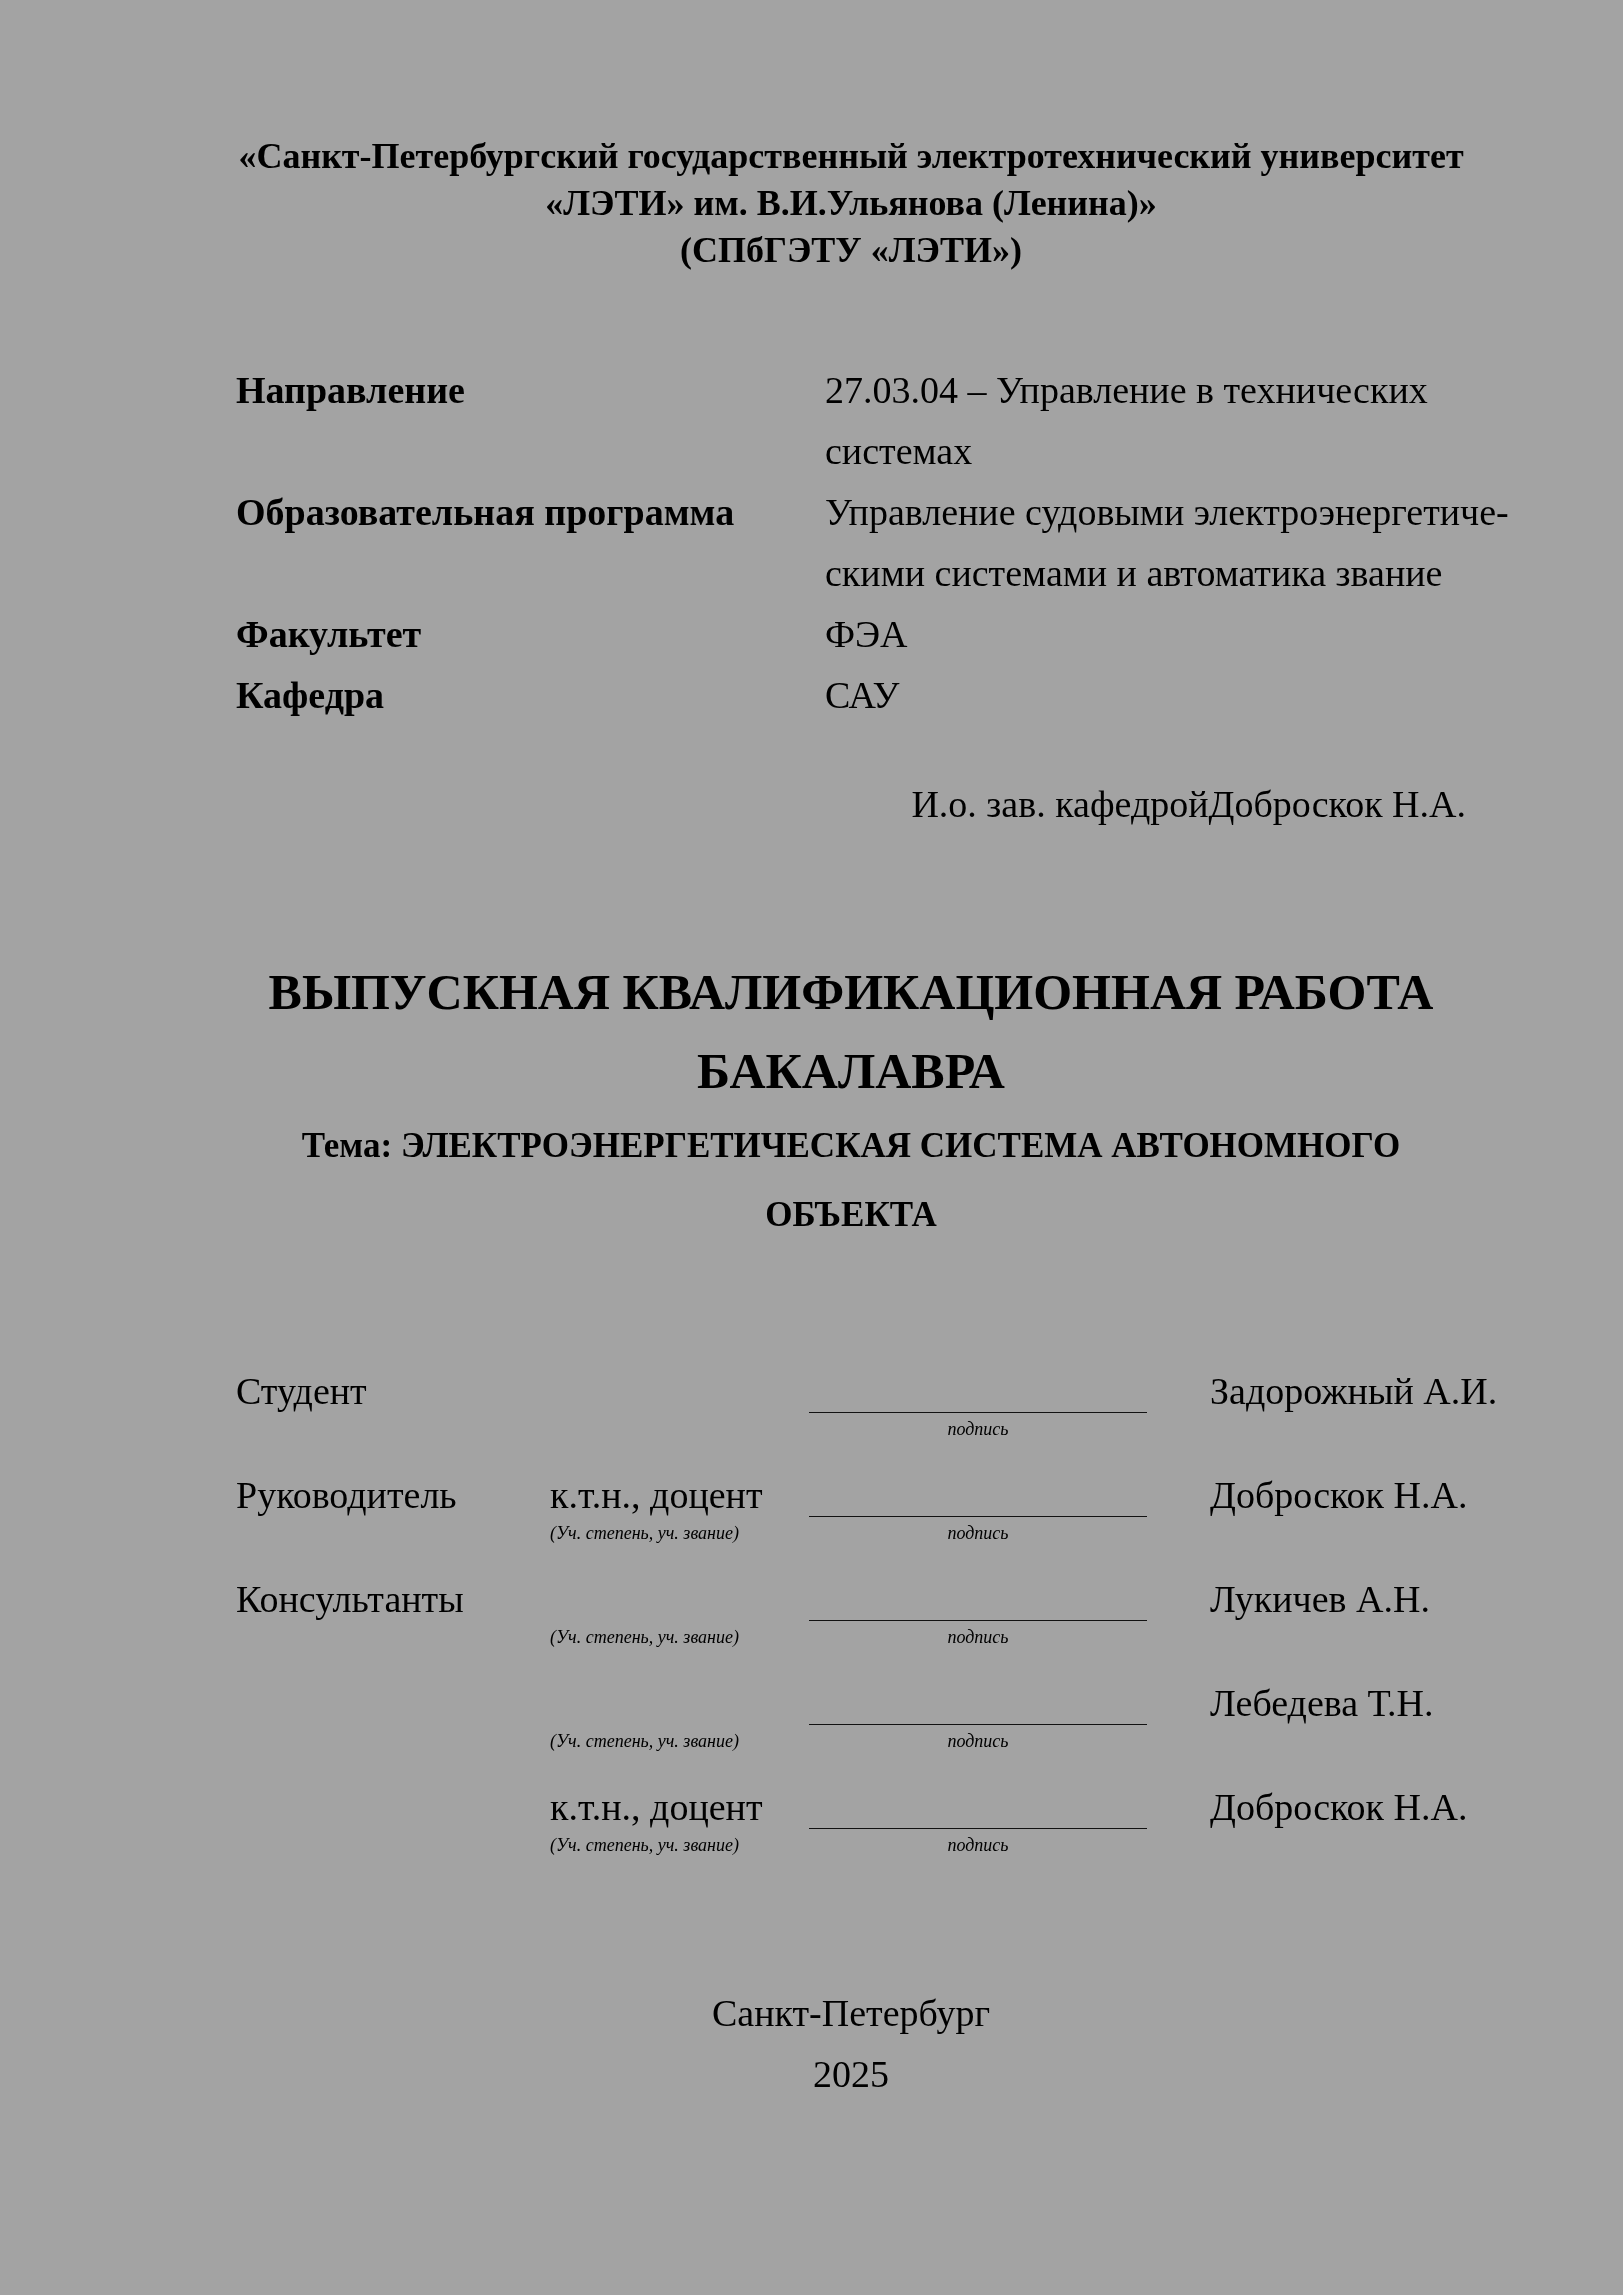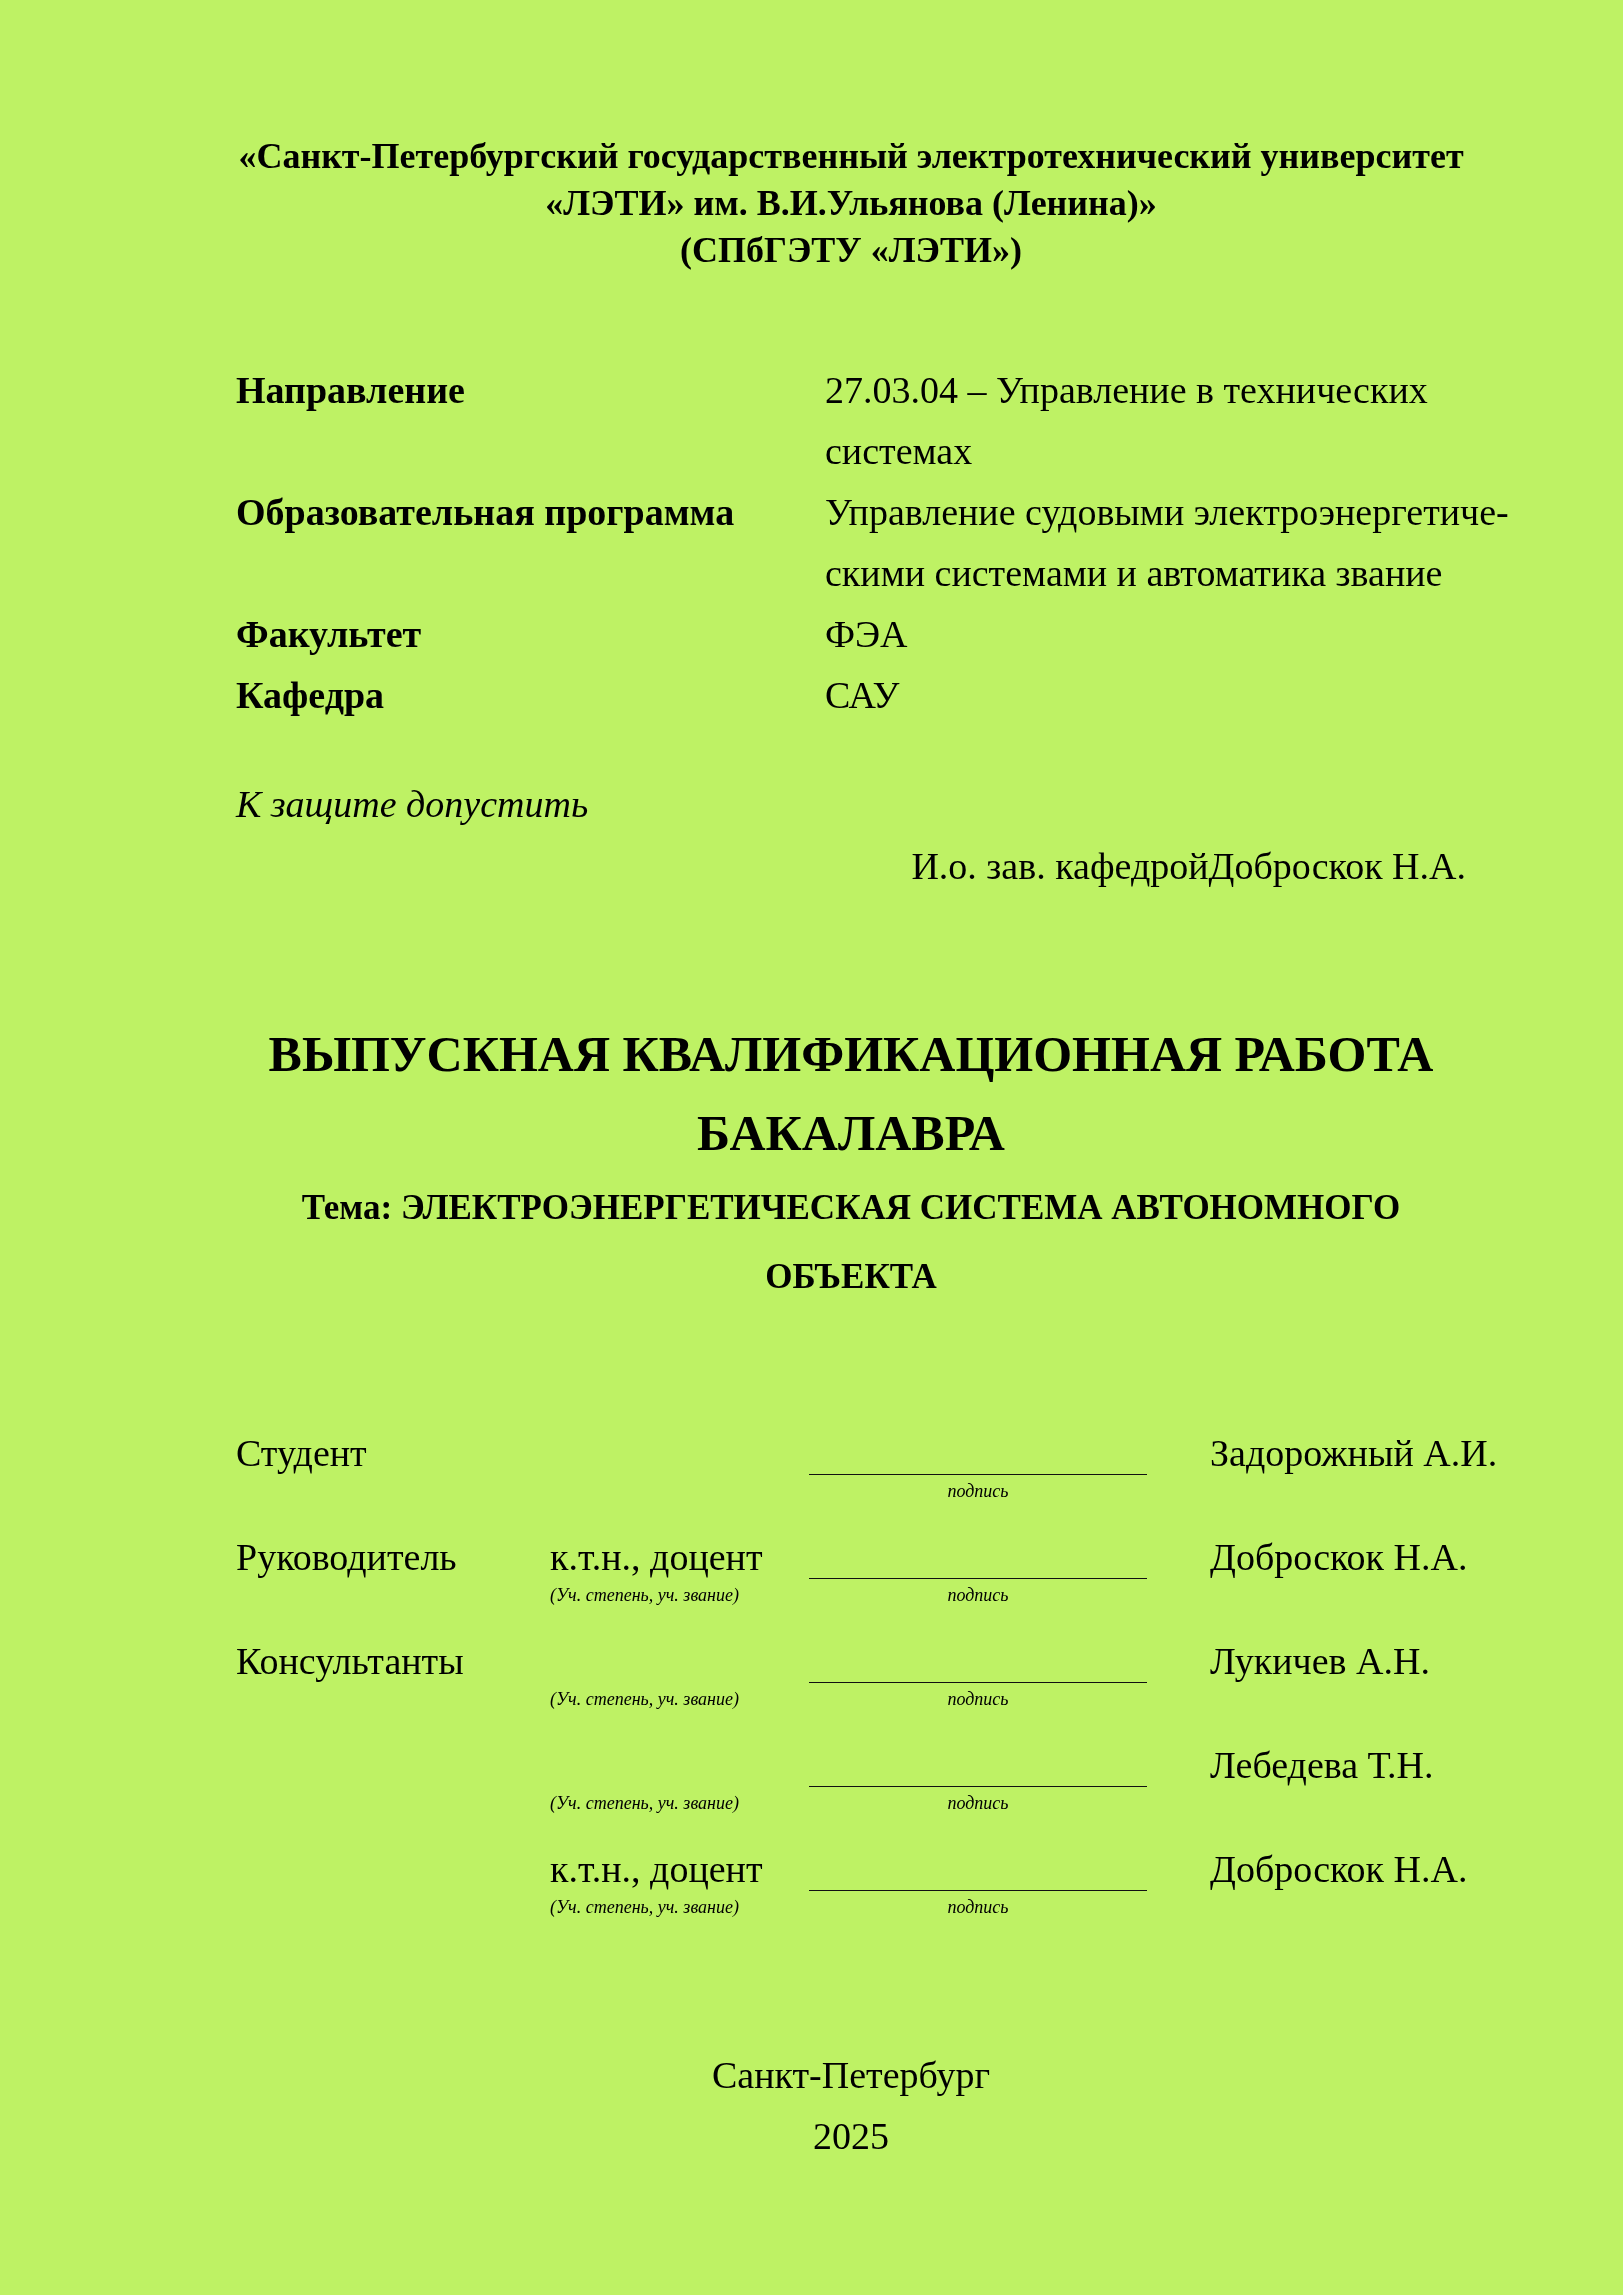--- a/index.html
+++ b/index.html
@@ -3,21 +3,21 @@
 <meta charset="utf-8">
 <style>
   html, body {
     margin: 0;
     padding: 0;
     background: #ffffff;
   }
   .page {
     width: 1623px;
     height: 2295px;
-    background: #bef264;
+    background: #a3a3a3;
     color: #000000;
     font-family: "Liberation Serif", "DejaVu Serif", serif;
     font-size: 38px;
     box-sizing: border-box;
     padding: 133px 157px 0 236px;
     position: relative;
     overflow: hidden;
   }
 
   
@@ -159,21 +159,20 @@
     <div class="field-row">
       <div class="field-label">Кафедра</div>
       <div class="field-value">
         <div>САУ</div>
       </div>
     </div>
 
   </div>
 
   <div class="admission">
-    <div class="admission-permit">К защите допустить</div>
     <div class="admission-line2">
       <span>И.о. зав. кафедрой</span>
       <span>Доброскок Н.А.</span>
     </div>
   </div>
 
   <div class="thesis-title">
     <div class="t-main">ВЫПУСКНАЯ КВАЛИФИКАЦИОННАЯ РАБОТА</div>
     <div class="t-main">БАКАЛАВРА</div>
     <div class="t-theme">Тема: ЭЛЕКТРОЭНЕРГЕТИЧЕСКАЯ СИСТЕМА АВТОНОМНОГО</div>

